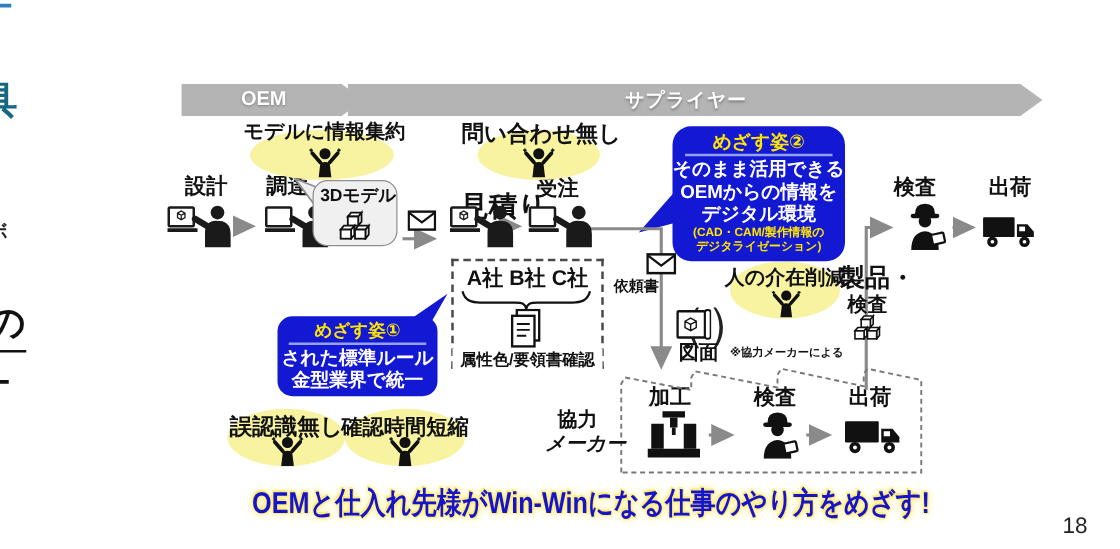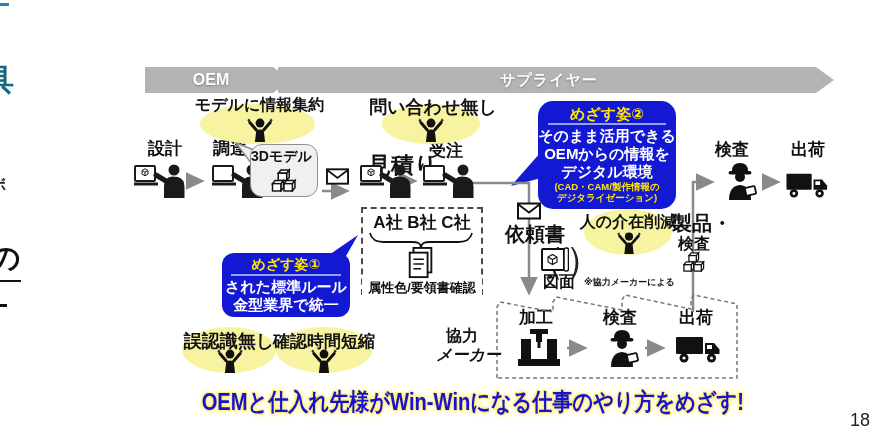--- a/index.html
+++ b/index.html
@@ -43,21 +43,21 @@
   .goal-title{color:#ffe600;font-size:15px;line-height:17px;}
   .goal-underline{border-bottom:2px solid #93a2f2;width:86%;margin:1px auto 2px auto;}
   .goal-line{font-size:15px;line-height:18px;white-space:nowrap;}
   .goal-sub{color:#ffe600;font-size:9.5px;line-height:11px;font-weight:700;white-space:nowrap;}
   #goal1-box .goal-title{font-size:14px;}
   #goal1-box .goal-line{font-size:15px;line-height:17.5px;}
   
   #bubble-3d{
     position:absolute;left:250px;top:144px;width:68px;height:53px;z-index:4;
     background:#f0f0f0;border:1.5px solid #8f8f8f;border-radius:12px;
-    text-align:left;box-sizing:border-box;
+    text-align:right;box-sizing:border-box;
   }
   #bubble-3d .bubble-text{font-size:14px;font-weight:700;margin-top:3px;}
   
   #companies-box{
     position:absolute;left:361px;top:207px;width:122px;height:88px;
     border:2px dashed #4a4a4a;z-index:2;box-sizing:border-box;
   }
   #attr-note{left:362px;top:279px;width:120px;font-size:13px;background:#fff;z-index:3;}
   
   #slogan{position:absolute;left:150px;top:386px;width:540px;text-align:center;z-index:3;}
@@ -276,21 +276,21 @@
         <path d="M3,2 v3 M1.5,3.5 h3 M27,2 v3 M25.5,3.5 h3" stroke="#111" stroke-width="1.2"></path>
       </svg>
   </div>
 
   <div class="icon" style="left:517px;top:202px;">
     <svg width="24" height="18" viewBox="0 0 24 17">
         <rect x="1" y="1" width="22" height="15" fill="#fff" stroke="#111" stroke-width="2"></rect>
         <path d="M1.5,2 L12,10 L22.5,2" fill="none" stroke="#111" stroke-width="1.8"></path>
       </svg>
   </div>
-  <div class="note" style="left:505px;top:221px;width:52px;font-size:20px;">依頼書</div>
+  <div class="note" style="left:483px;top:221px;width:52px;font-size:12px;">依頼書</div>
 
   <div class="paren" style="left:527px;top:240px;">（</div>
   <div class="icon" style="left:541px;top:247px;">
     <svg width="28" height="26" viewBox="0 0 28 26">
         <rect x="1" y="2" width="22" height="21" rx="1" fill="#fff" stroke="#111" stroke-width="2"></rect>
         <rect x="23" y="1" width="4.5" height="23" rx="2" fill="#fff" stroke="#111" stroke-width="1.5"></rect>
         <path d="M7,10 l4.5,-2.5 4.5,2.5 v5 l-4.5,2.5 -4.5,-2.5 z M7,10 l4.5,2.5 4.5,-2.5 M11.5,12.5 v5" fill="none" stroke="#111" stroke-width="1.1"></path>
       </svg>
   </div>
   <div class="paren" style="left:565px;top:240px;">）</div>

